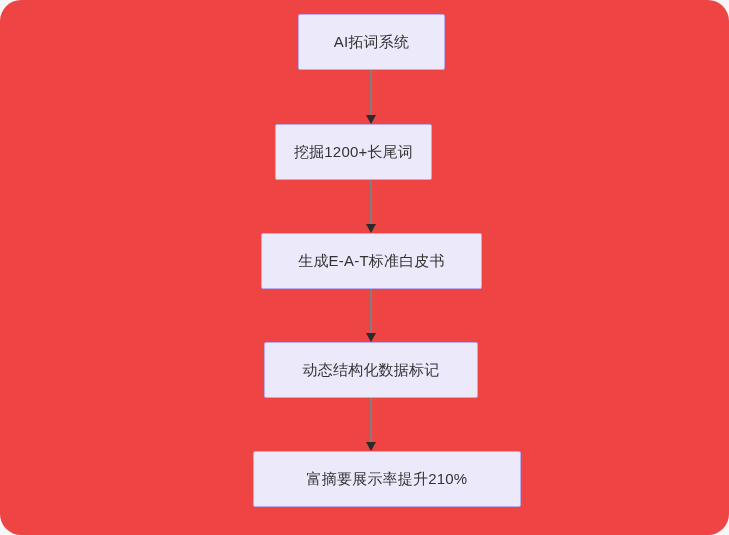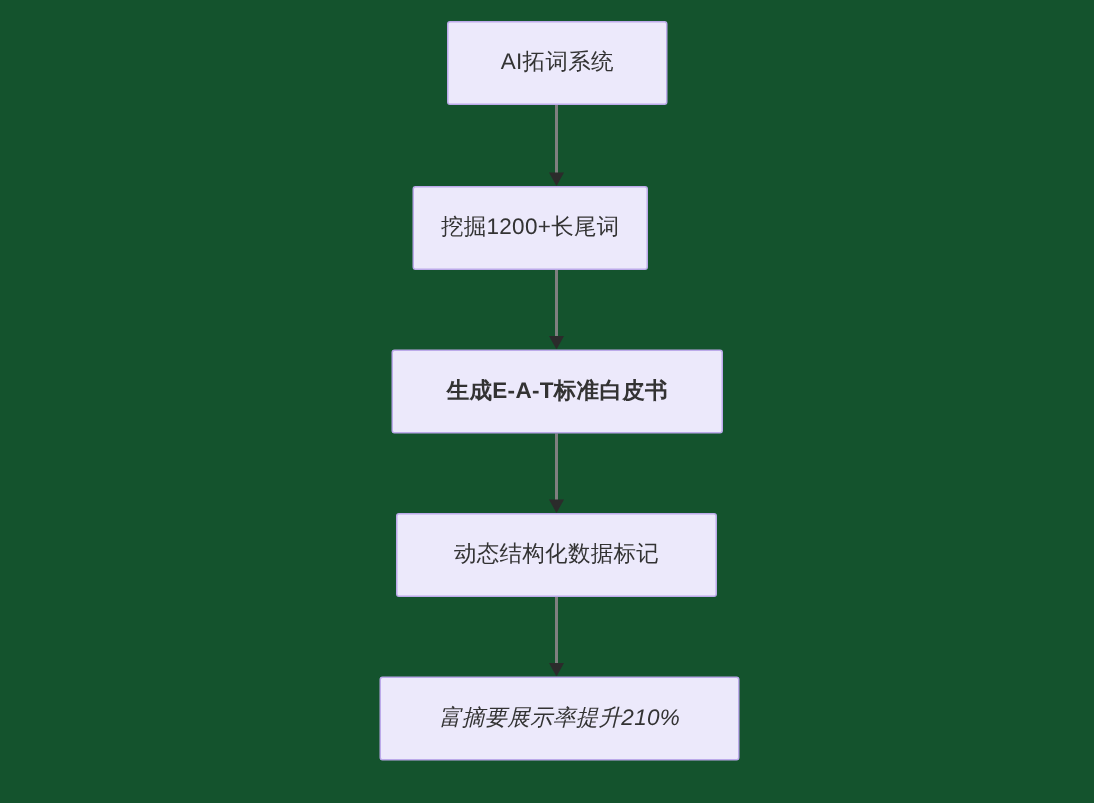--- a/index.html
+++ b/index.html
@@ -51,21 +51,21 @@
     width: 0;
     height: 0;
     border-left: 5px solid transparent;
     border-right: 5px solid transparent;
     border-top: 9px solid #2b2b2b;
   }
 </style>
 </head>
 <body>
 
-<div id="flowchart" style="background: #14532d;">
+<div id="flowchart" style="background: #ef4444; border-radius: 21px;">
     <div class="edge" style="left: 370px; top: 70px; width: 2px; height: 54px;">
       <div class="edge-line" style="height: 46px; background: rgb(127, 127, 127);"></div>
       <div class="edge-head" style="top: 45px; border-top-color: rgb(43, 43, 43);"></div>
     </div>
     <div class="edge" style="left: 370px; top: 180px; width: 2px; height: 53px;">
       <div class="edge-line" style="height: 45px; background: rgb(127, 127, 127);"></div>
       <div class="edge-head" style="top: 44px; border-top-color: rgb(43, 43, 43);"></div>
     </div>
     <div class="edge" style="left: 370px; top: 289px; width: 2px; height: 53px;">
       <div class="edge-line" style="height: 45px; background: rgb(127, 127, 127);"></div>
@@ -74,22 +74,22 @@
     <div class="edge" style="left: 370px; top: 398px; width: 2px; height: 53px;">
       <div class="edge-line" style="height: 45px; background: rgb(127, 127, 127);"></div>
       <div class="edge-head" style="top: 44px; border-top-color: rgb(43, 43, 43);"></div>
     </div>
     <div class="node" style="left: 298px; top: 14px; width: 147px; height: 56px; background: rgb(236, 233, 251); border-color: rgb(188, 170, 234); color: rgb(51, 51, 51);">
       <span>AI拓词系统</span>
     </div>
     <div class="node" style="left: 275px; top: 124px; width: 157px; height: 56px; background: rgb(236, 233, 251); border-color: rgb(188, 170, 234); color: rgb(51, 51, 51);">
       <span>挖掘1200+长尾词</span>
     </div>
-    <div class="node" style="left: 261px; top: 233px; width: 221px; height: 56px; background: rgb(236, 233, 251); border-color: rgb(188, 170, 234); color: rgb(51, 51, 51); font-weight: bold;">
+    <div class="node" style="left: 261px; top: 233px; width: 221px; height: 56px; background: rgb(236, 233, 251); border-color: rgb(188, 170, 234); color: rgb(51, 51, 51);">
       <span>生成E-A-T标准白皮书</span>
     </div>
     <div class="node" style="left: 264px; top: 342px; width: 214px; height: 56px; background: rgb(236, 233, 251); border-color: rgb(188, 170, 234); color: rgb(51, 51, 51); align-items: center;">
       <span>动态结构化数据标记</span>
     </div>
-    <div class="node" style="left: 253px; top: 451px; width: 240px; height: 56px; background: rgb(236, 233, 251); border-color: rgb(188, 170, 234); color: rgb(51, 51, 51); font-style: italic;">
+    <div class="node" style="left: 253px; top: 451px; width: 268px; height: 56px; background: rgb(236, 233, 251); border-color: rgb(188, 170, 234); color: rgb(51, 51, 51);">
       <span>富摘要展示率提升210%</span>
     </div>
   </div>
 
 </body></html>

